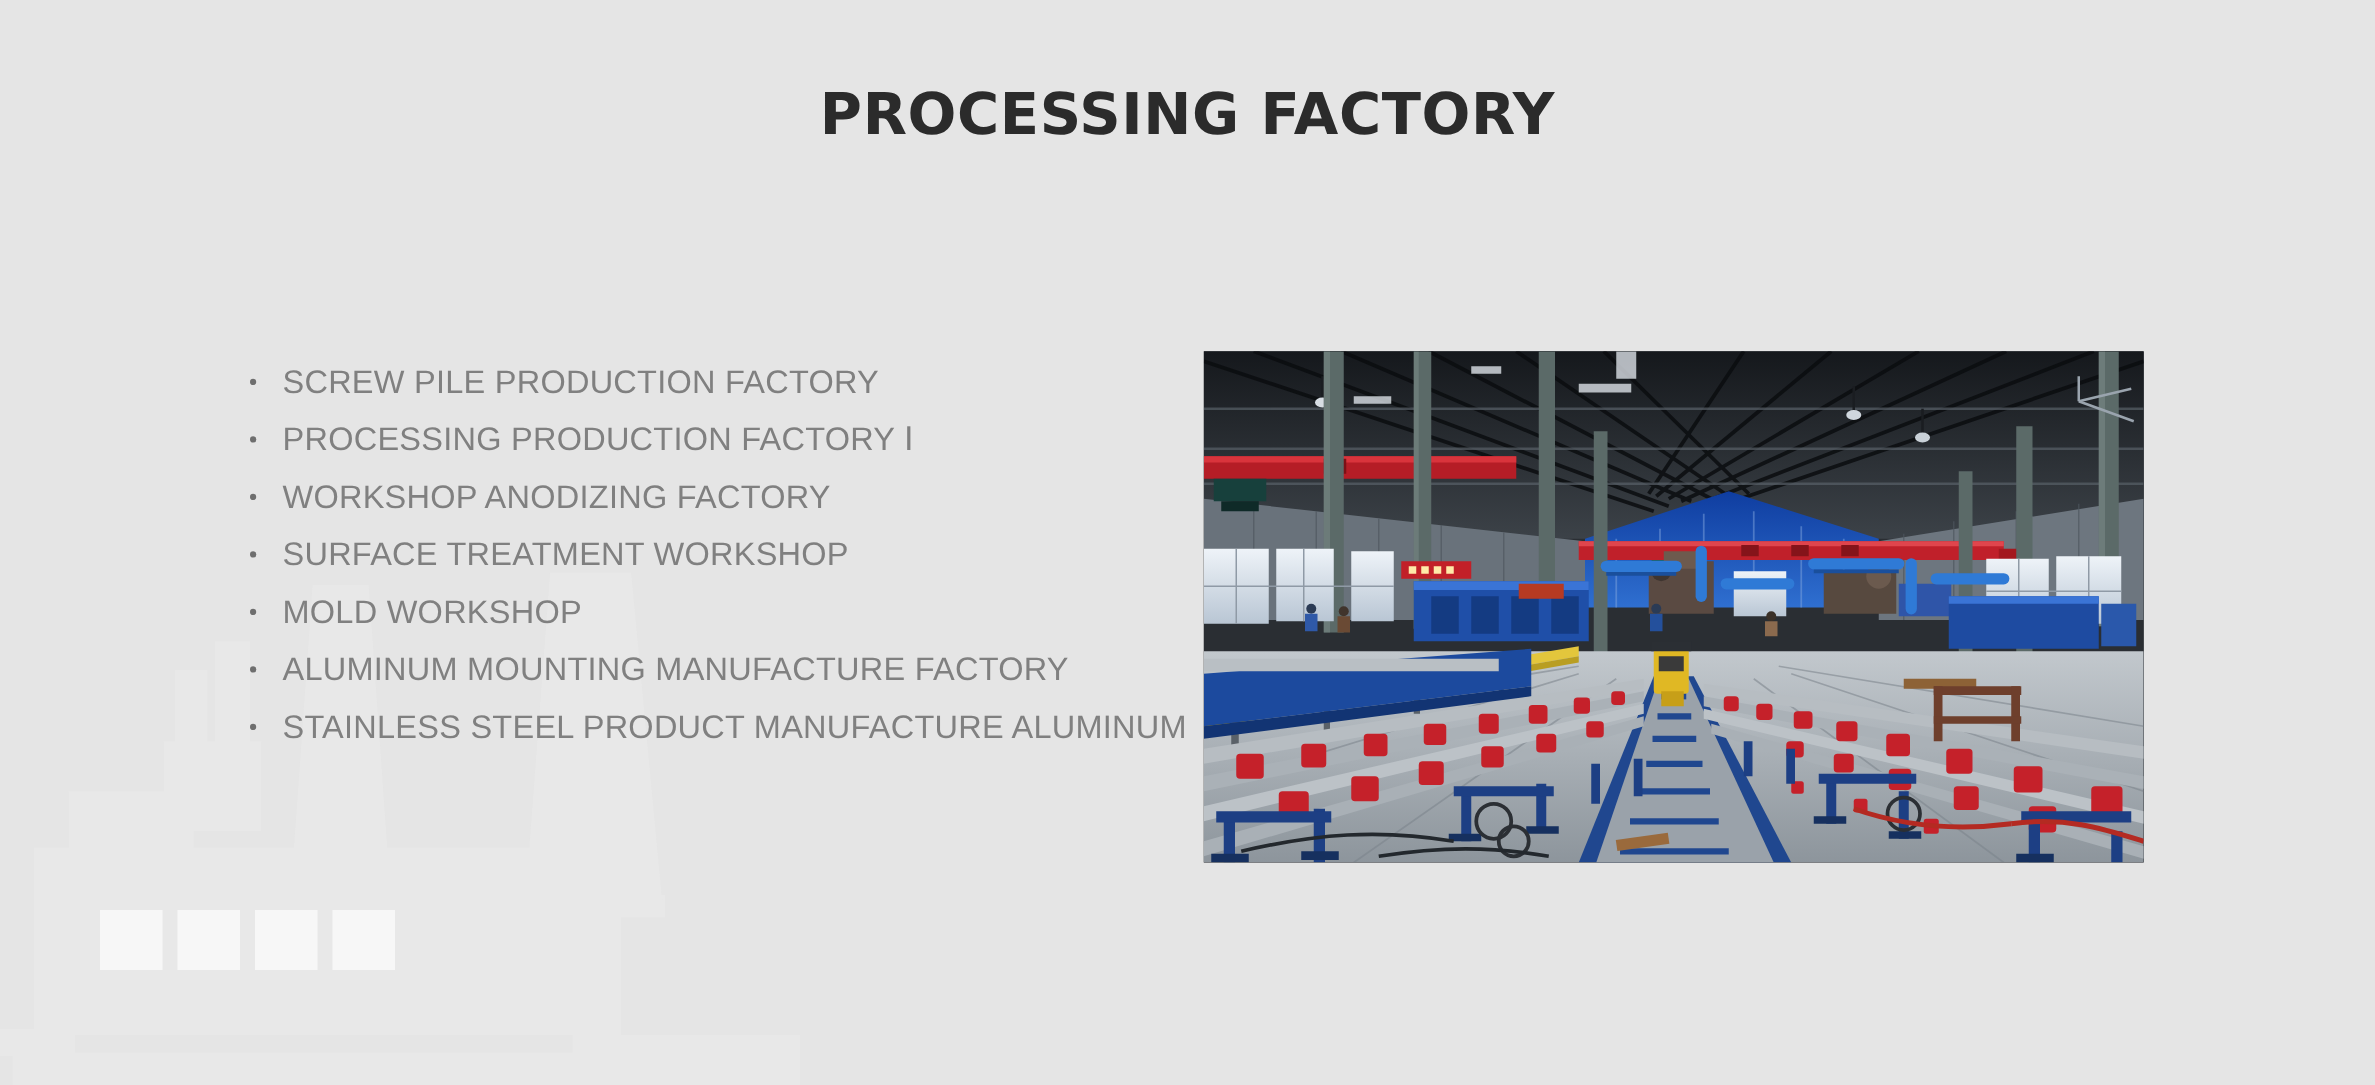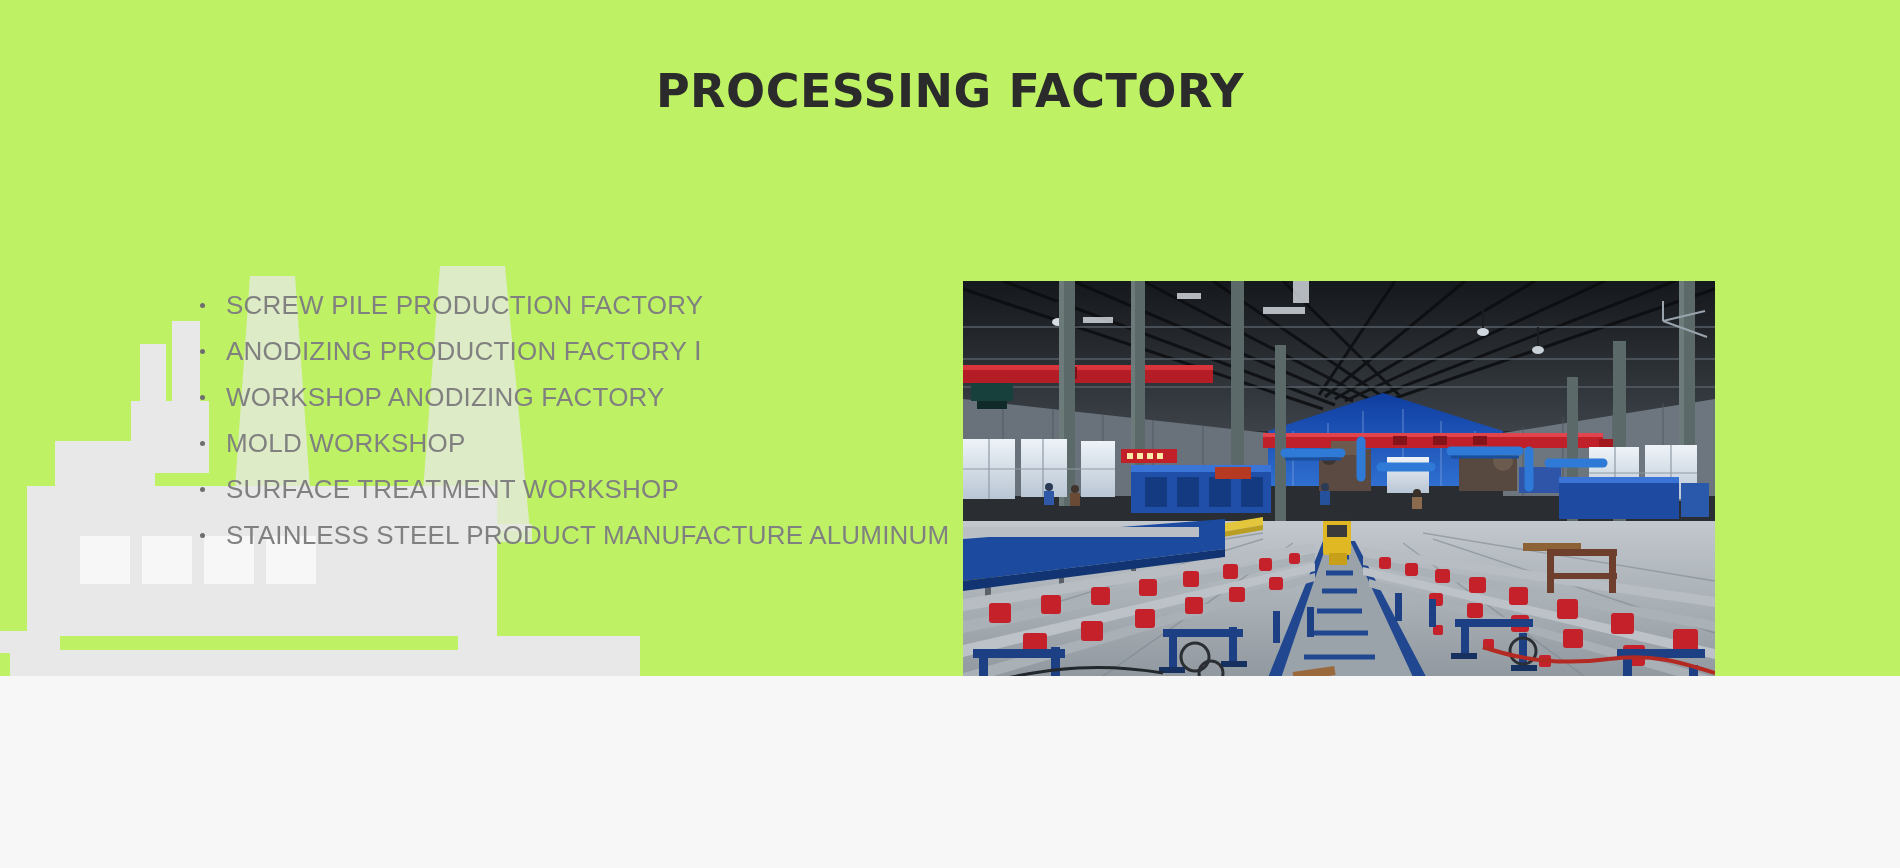--- a/index.html
+++ b/index.html
@@ -9,22 +9,22 @@
   body {
     width: 1900px;
     height: 868px;
     background: #f7f7f7;
     font-family: "Liberation Sans", sans-serif;
     overflow: hidden;
   }
   .slide {
     position: relative;
     width: 1900px;
-    height: 676px;
-    background: #bef264;
+    height: 868px;
+    background: #e5e5e5;
     overflow: hidden;
   }
 
   
   .watermark {
     position: absolute;
     left: 0px;
     bottom: 0px;
     width: 700px;
     height: 420px;
@@ -131,33 +131,37 @@
 
   <div class="title">PROCESSING FACTORY</div>
 
   <ul class="bullet-list">
     <li class="bullet-item">
       <span class="bullet-dot"></span>
       <span class="bullet-label">SCREW PILE PRODUCTION FACTORY</span>
     </li>
     <li class="bullet-item">
       <span class="bullet-dot"></span>
-      <span class="bullet-label">ANODIZING PRODUCTION FACTORY Ⅰ</span>
+      <span class="bullet-label">PROCESSING PRODUCTION FACTORY Ⅰ</span>
     </li>
     <li class="bullet-item">
       <span class="bullet-dot"></span>
       <span class="bullet-label">WORKSHOP ANODIZING FACTORY</span>
     </li>
     <li class="bullet-item">
       <span class="bullet-dot"></span>
+      <span class="bullet-label">SURFACE TREATMENT WORKSHOP</span>
+    </li>
+    <li class="bullet-item">
+      <span class="bullet-dot"></span>
       <span class="bullet-label">MOLD WORKSHOP</span>
     </li>
     <li class="bullet-item">
       <span class="bullet-dot"></span>
-      <span class="bullet-label">SURFACE TREATMENT WORKSHOP</span>
+      <span class="bullet-label">ALUMINUM MOUNTING MANUFACTURE FACTORY</span>
     </li>
     <li class="bullet-item">
       <span class="bullet-dot"></span>
       <span class="bullet-label">STAINLESS STEEL PRODUCT MANUFACTURE ALUMINUM</span>
     </li>
   </ul>
 
   <div class="photo">
     <svg viewBox="0 0 752 409" xmlns="http://www.w3.org/2000/svg" aria-hidden="true">
       <defs>

